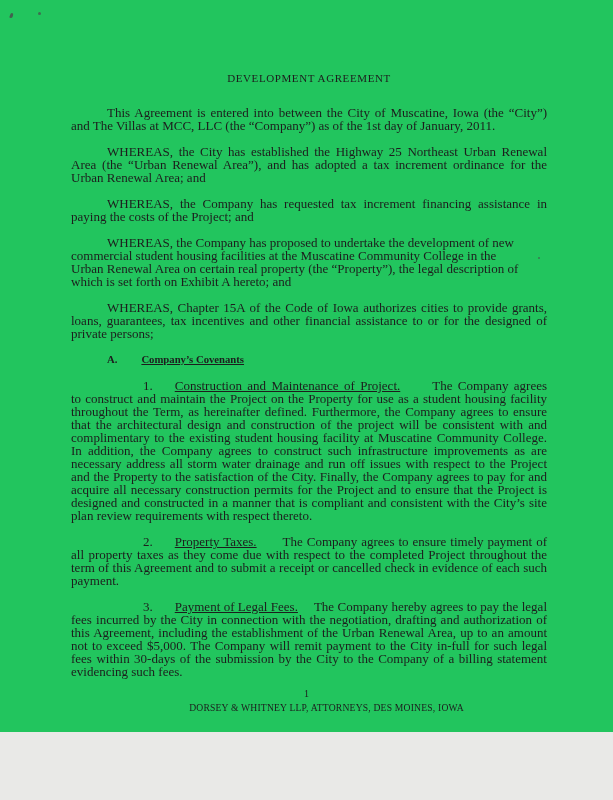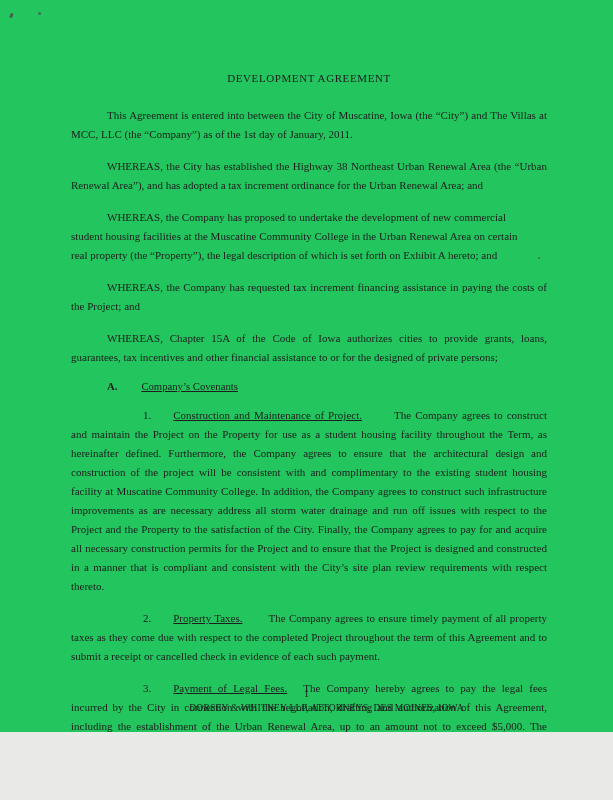--- a/index.html
+++ b/index.html
@@ -25,40 +25,40 @@
   }
   .title {
     margin: 0 0 22px 0;
     text-align: center;
     font-size: 11px;
     font-weight: normal;
     letter-spacing: 0.6px;
   }
   p.para {
     margin: 0 0 13px 0;
-    font-size: 11px;
-    line-height: 19px;
+    font-size: 13px;
+    line-height: 13px;
     text-align: justify;
     text-indent: 36px;
   }
   p.para.ragged {
     text-align: left;
     max-width: 452px;
   }
   p.section-heading {
     margin: 0 0 13px 0;
     font-size: 10.7px;
     line-height: 13.4px;
     text-indent: 36px;
   }
   .sec-label {
     font-weight: bold;
   }
   .sec-title {
-    font-weight: normal;
+    font-weight: bold;
     text-decoration: underline;
   }
   p.item {
     text-indent: 72px;
   }
   .item-heading {
     font-weight: normal;
     text-decoration: underline;
   }
   .spacer {
@@ -121,25 +121,25 @@
   <div class="artifact a1"></div>
   <div class="artifact a2"></div>
   <div class="artifact a3"></div>
 
   <div class="content">
 
     <h1 class="title">DEVELOPMENT AGREEMENT</h1>
 
     <p class="para">This Agreement is entered into between the City of Muscatine, Iowa (the “City”) and The Villas at MCC, LLC (the “Company”) as of the 1st day of January, 2011.</p>
 
-    <p class="para">WHEREAS, the City has established the Highway 38 Northeast Urban Renewal Area (the “Urban Renewal Area”), and has adopted a tax increment ordinance for the Urban Renewal Area; and</p>
+    <p class="para">WHEREAS, the City has established the Highway 25 Northeast Urban Renewal Area (the “Urban Renewal Area”), and has adopted a tax increment ordinance for the Urban Renewal Area; and</p>
+
+    <p class="para">WHEREAS, the Company has requested tax increment financing assistance in paying the costs of the Project; and</p>
 
     <p class="para ragged">WHEREAS, the Company has proposed to undertake the development of new commercial student housing facilities at the Muscatine Community College in the Urban Renewal Area on certain real property (the “Property”), the legal description of which is set forth on Exhibit A hereto; and</p>
-
-    <p class="para">WHEREAS, the Company has requested tax increment financing assistance in paying the costs of the Project; and</p>
 
     <p class="para">WHEREAS, Chapter 15A of the Code of Iowa authorizes cities to provide grants, loans, guarantees, tax incentives and other financial assistance to or for the designed of private persons;</p>
 
 
     <p class="section-heading"><span class="sec-label">A.</span><span class="spacer tab-a"></span><span class="sec-title">Company’s Covenants</span></p>
 
     <p class="para item"><span class="num">1.</span><span class="spacer tab-n"></span><span class="item-heading">Construction and Maintenance of Project.</span><span class="spacer tab-b"></span><span class="item-body">The Company agrees to construct and maintain the Project on the Property for use as a student housing facility throughout the Term, as hereinafter defined. Furthermore, the Company agrees to ensure that the architectural design and construction of the project will be consistent with and complimentary to the existing student housing facility at Muscatine Community College. In addition, the Company agrees to construct such infrastructure improvements as are necessary address all storm water drainage and run off issues with respect to the Project and the Property to the satisfaction of the City. Finally, the Company agrees to pay for and acquire all necessary construction permits for the Project and to ensure that the Project is designed and constructed in a manner that is compliant and consistent with the City’s site plan review requirements with respect thereto.</span></p>
 
     <p class="para item"><span class="num">2.</span><span class="spacer tab-n"></span><span class="item-heading">Property Taxes.</span><span class="spacer tab-b2"></span><span class="item-body">The Company agrees to ensure timely payment of all property taxes as they come due with respect to the completed Project throughout the term of this Agreement and to submit a receipt or cancelled check in evidence of each such payment.</span></p>
 

